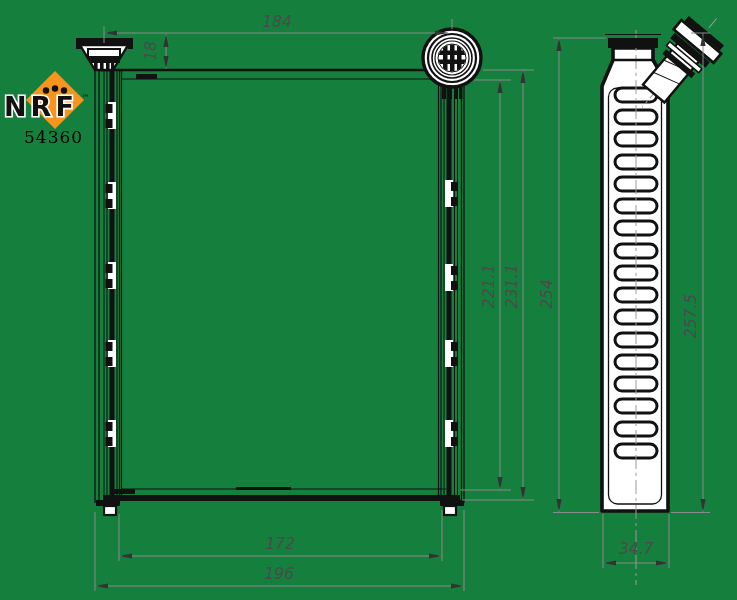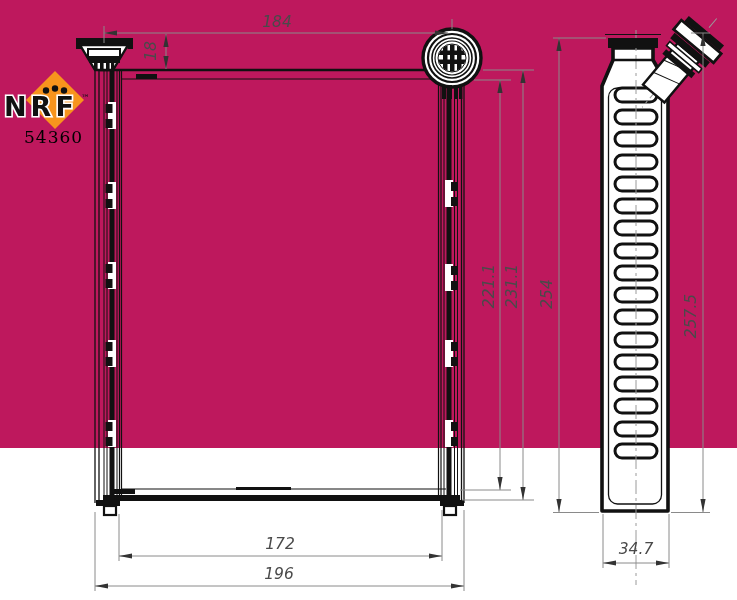--- a/index.html
+++ b/index.html
@@ -1,16 +1,16 @@
 <!DOCTYPE html>
 <html><head>
 <meta charset="utf-8">
 <style>
   html,body{margin:0;padding:0;background:#ffffff;width:737px;height:600px;overflow:hidden;}
-  .canvas{position:relative;width:737px;height:448px;background:#be185d;}
+  .canvas{position:relative;width:737px;height:600px;background:#15803d;}
   svg{display:block;}
   .dimtxt{font-family:"DejaVu Sans",sans-serif;font-style:italic;font-size:15.5px;fill:#4a4a4a;}
   .brandtxt{font-family:"DejaVu Sans",sans-serif;font-weight:bold;font-size:27px;fill:#111;
             letter-spacing:4px;stroke:#ffffff;stroke-width:3.2px;paint-order:stroke;}
   .tmtxt{font-family:"DejaVu Sans",sans-serif;font-size:9px;fill:#111;}
   .parttxt{font-family:"DejaVu Serif",serif;font-size:17px;fill:#000;letter-spacing:1px;}
   .blk{stroke:#111;fill:none;}
   .dim{stroke:#8a8a8a;stroke-width:1;fill:none;}
   .dimarrow{fill:#333;stroke:none;}
 </style>

